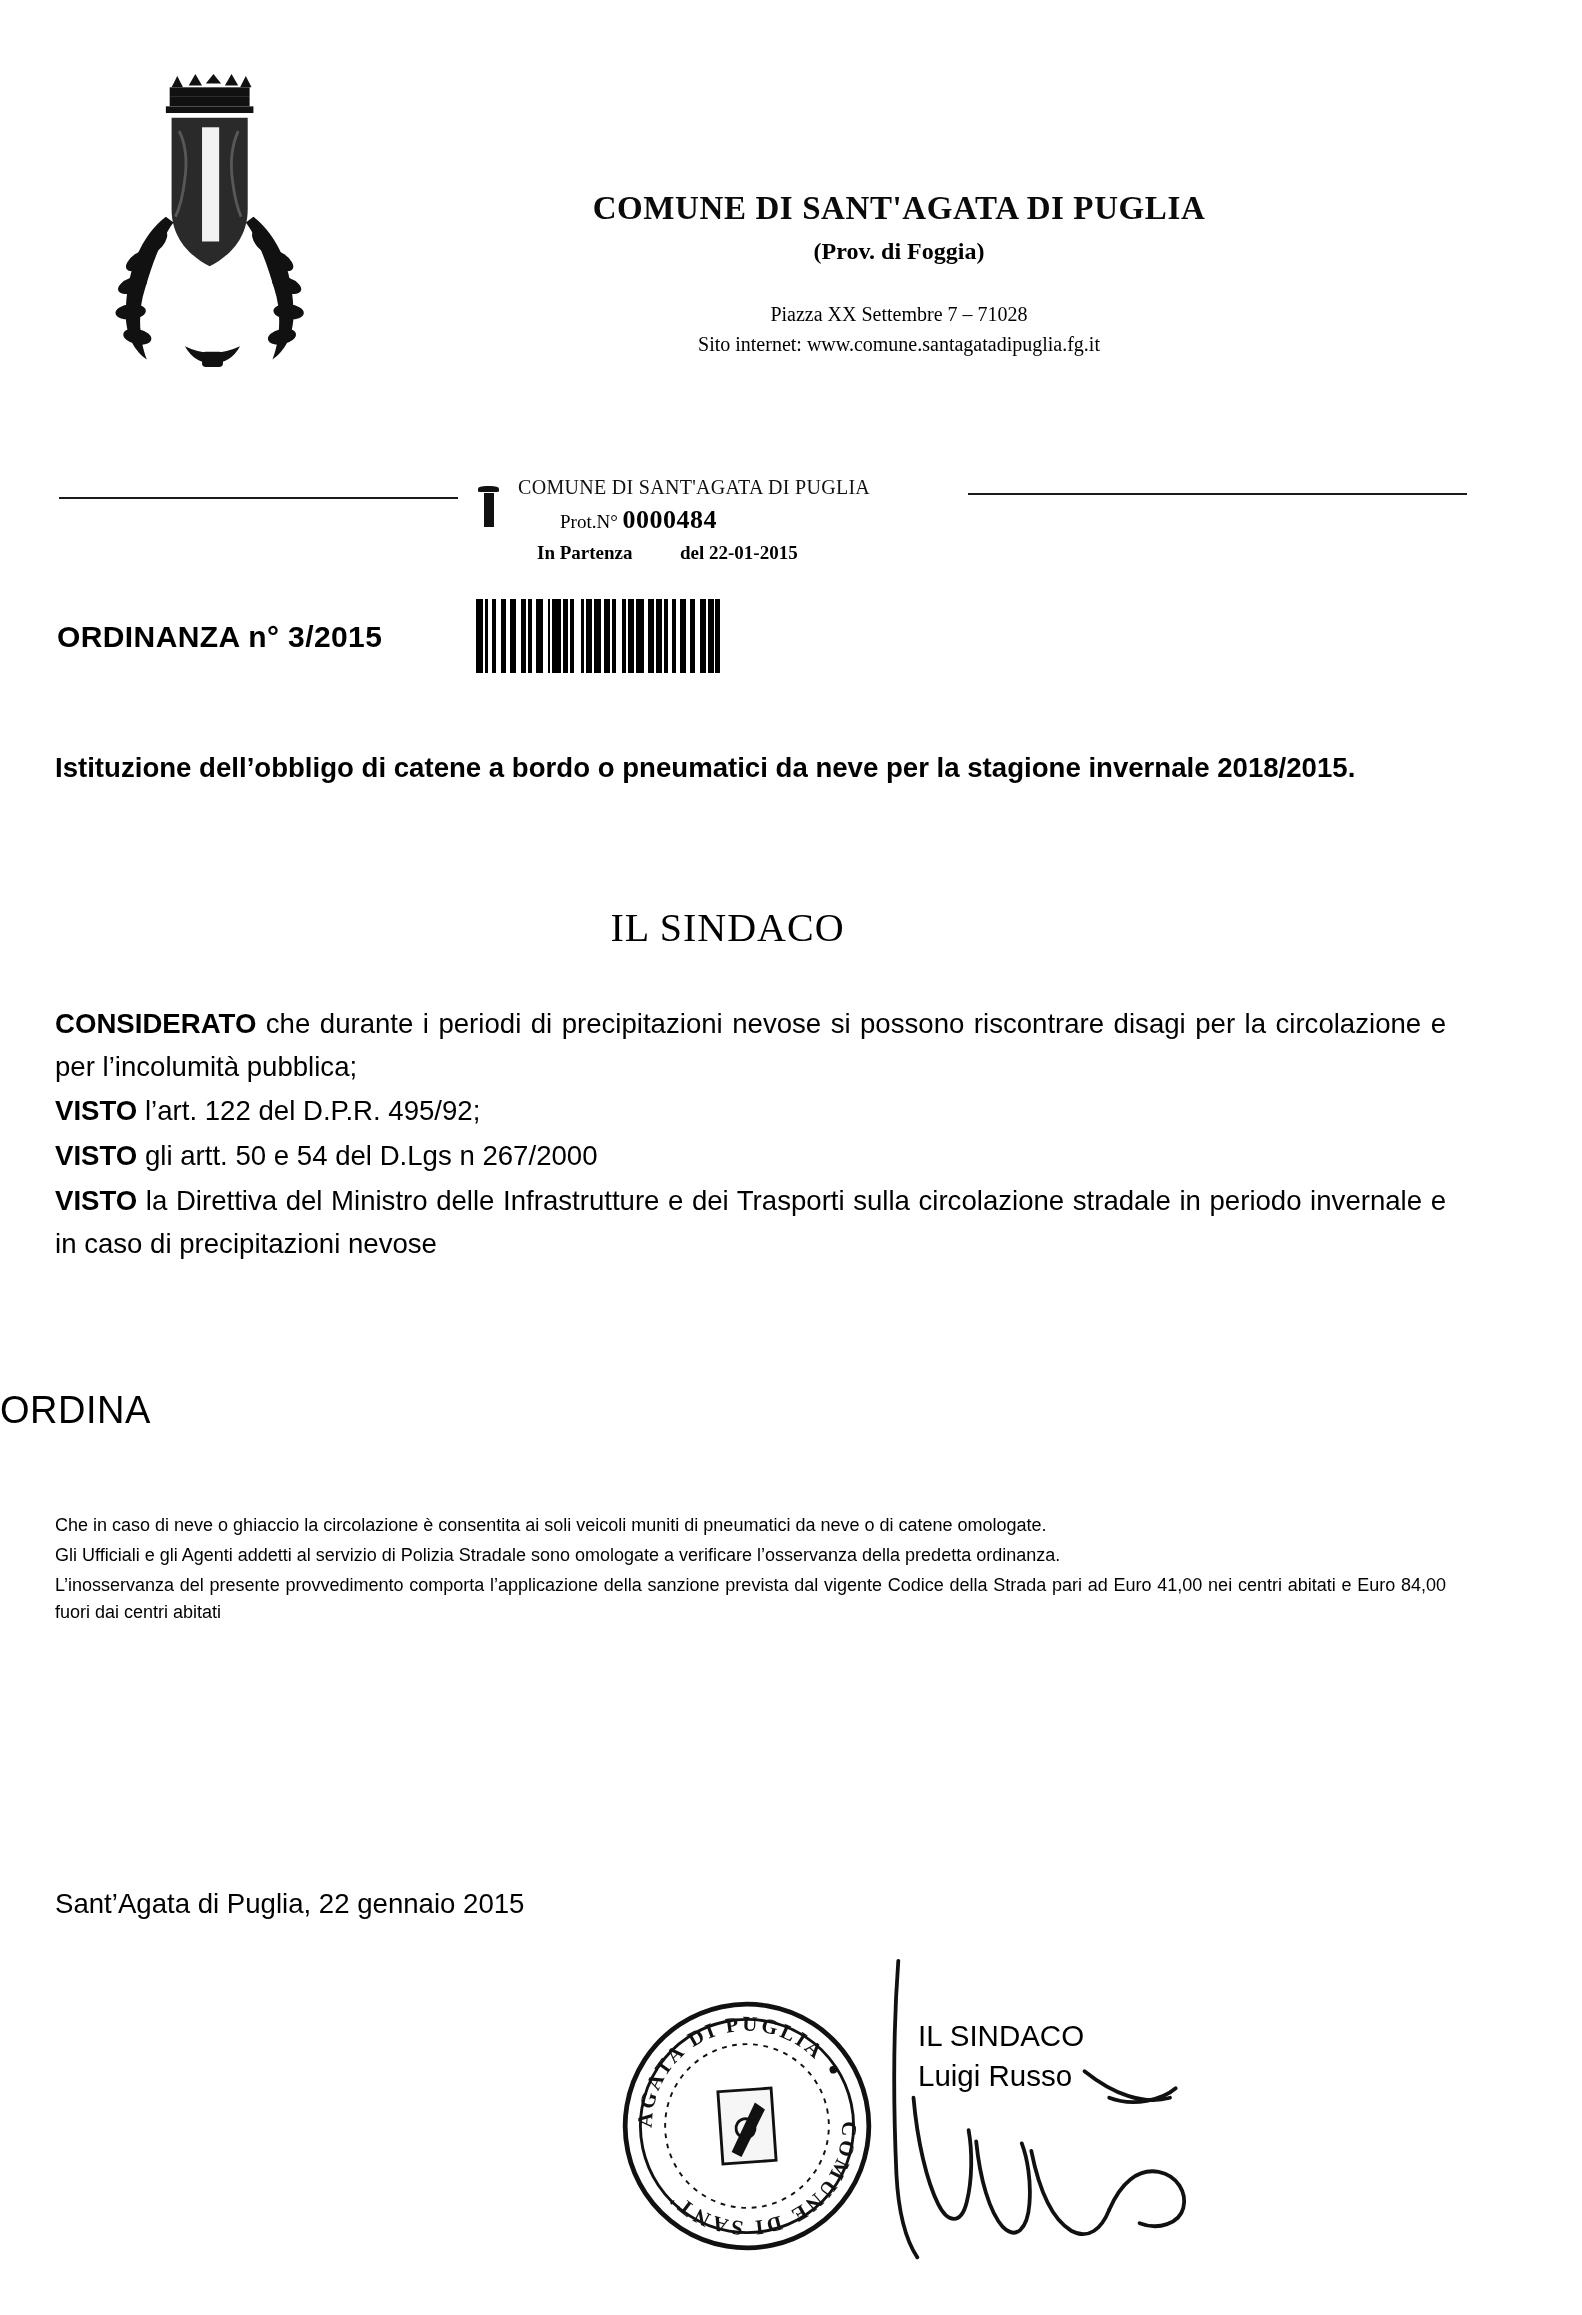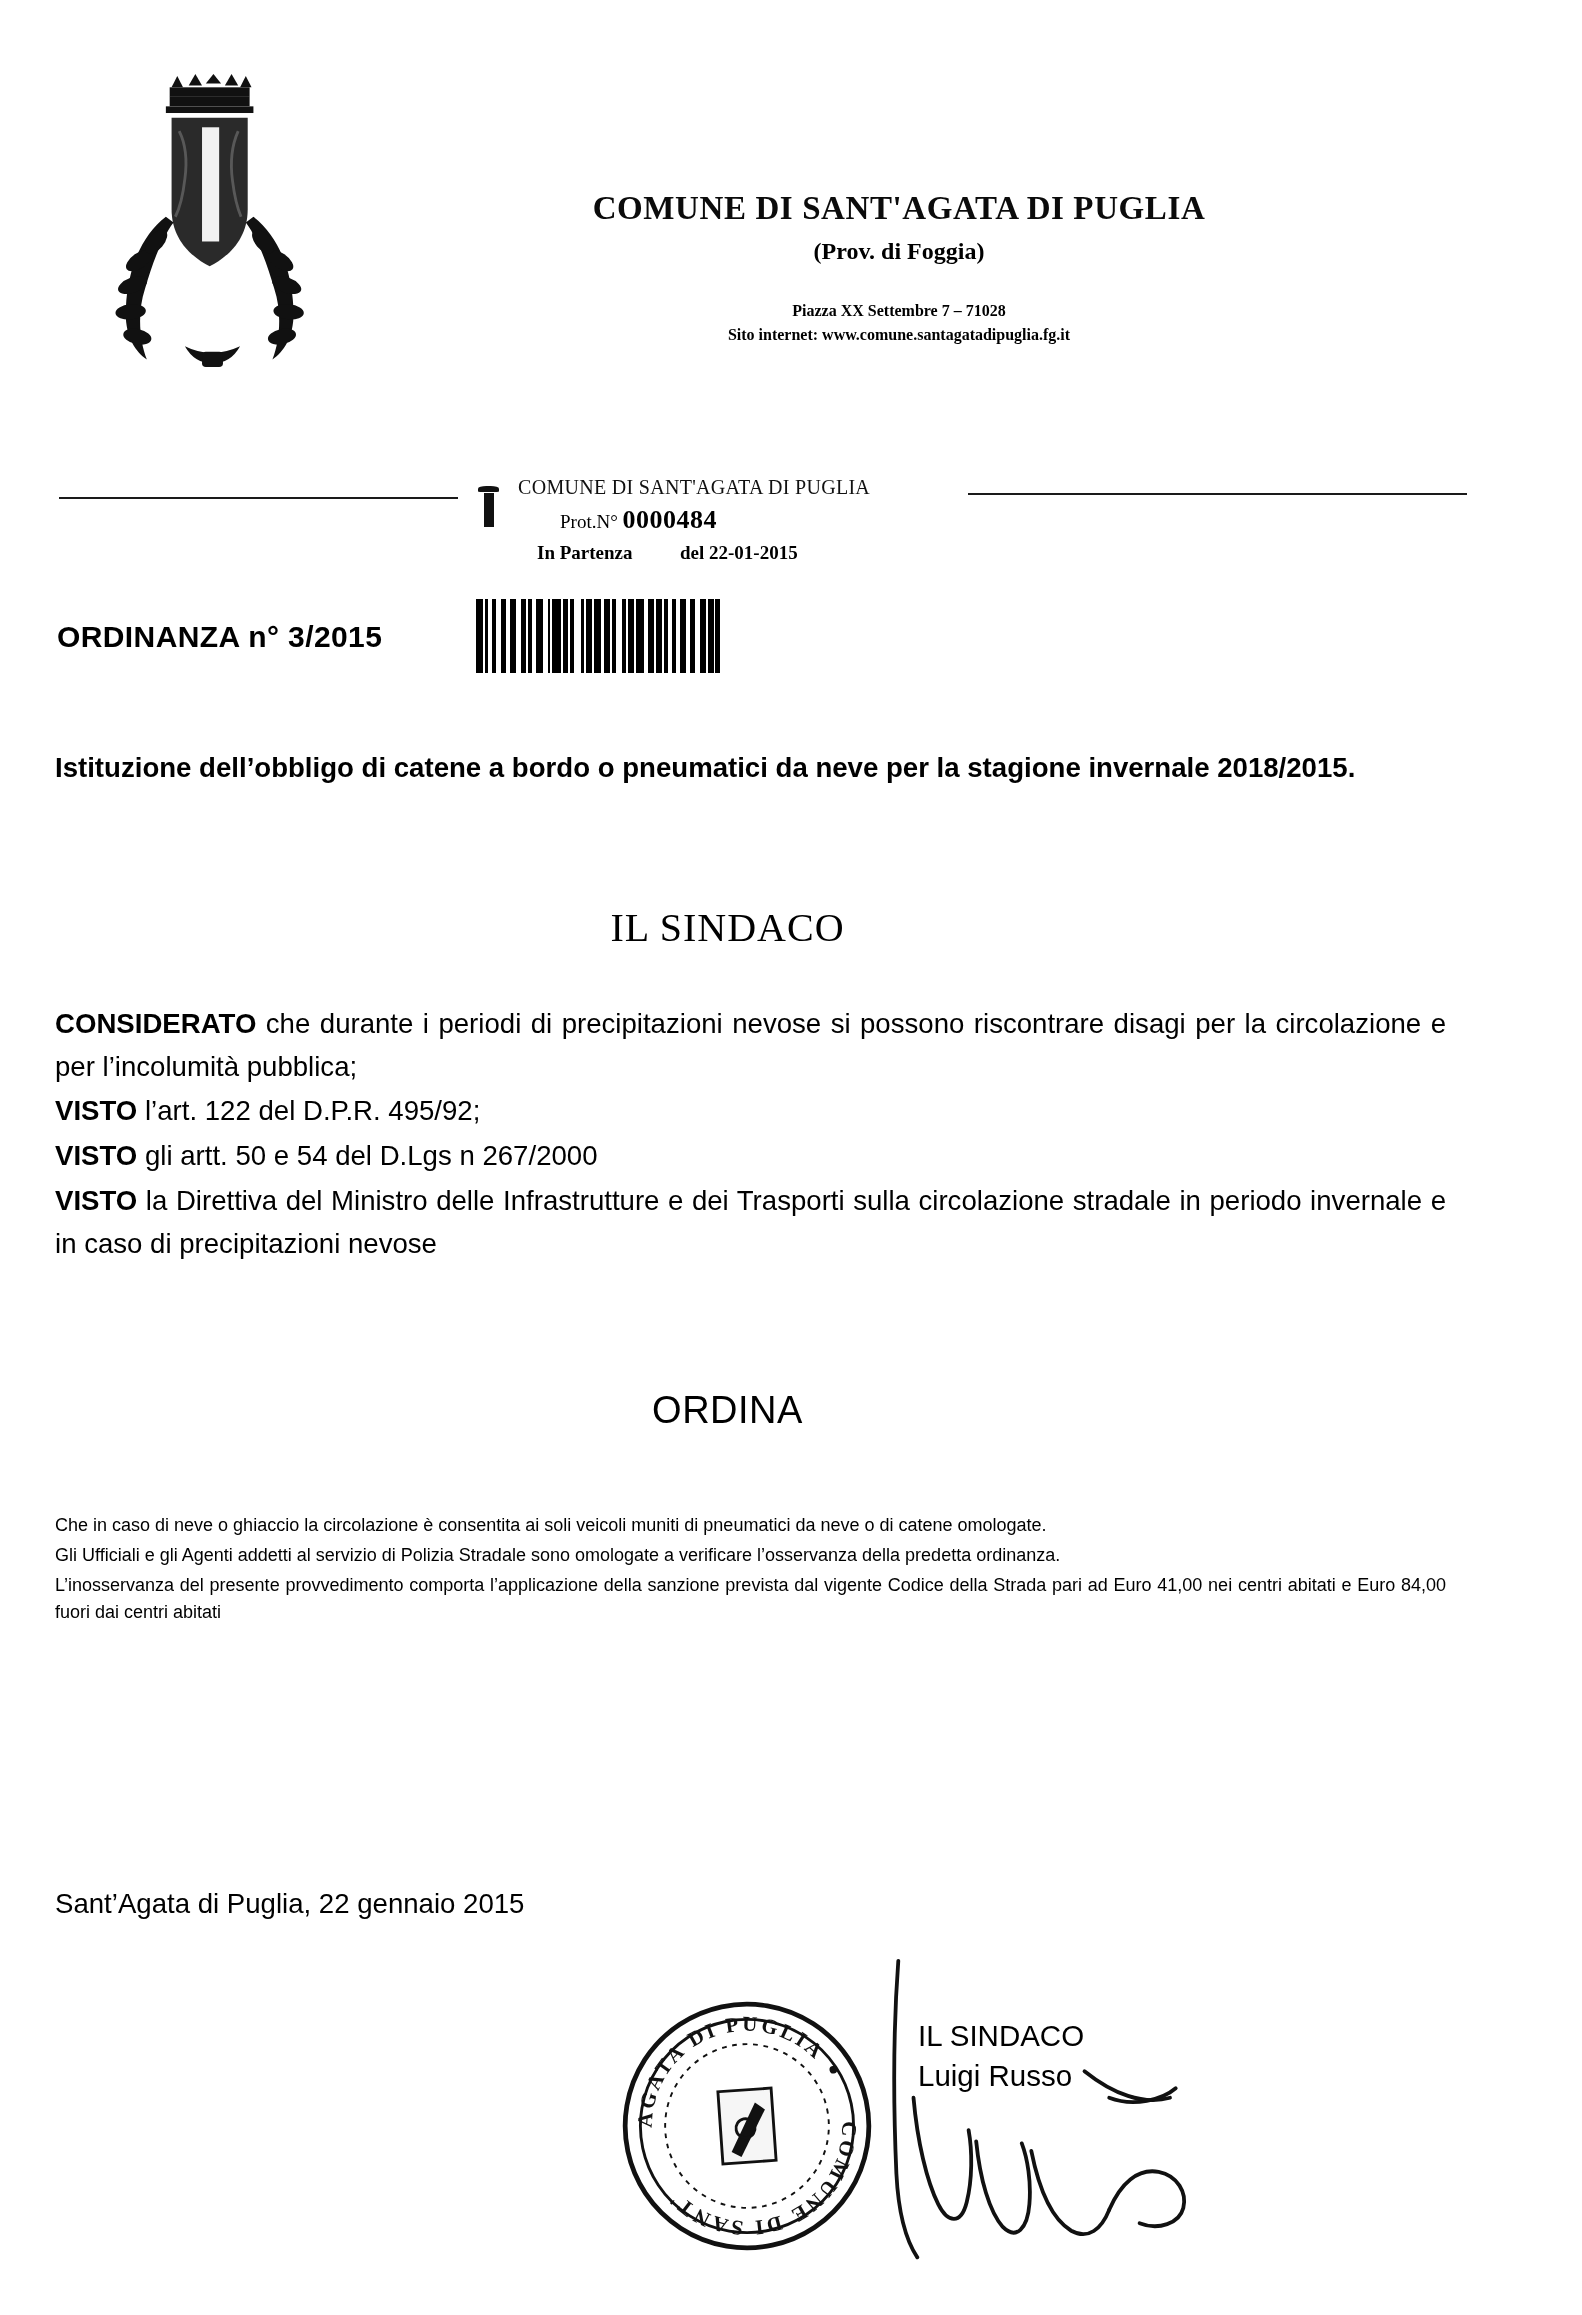--- a/index.html
+++ b/index.html
@@ -48,22 +48,22 @@
     color: #0b0b0b;
   }
   .org-sub {
     font-family: Liberation Serif, serif;
     font-weight: bold;
     font-size: 24px;
     margin-top: 11.4px;
   }
   .org-addr {
     font-family: "Liberation Serif", serif;
-    font-weight: bold;
-    font-size: 16px;
+    font-weight: normal;
+    font-size: 20px;
     margin-top: 34px;
     line-height: 1.5;
   }
 
   
   .rule-left {
     position: absolute;
     left: 59px;
     top: 497px;
     width: 399px;
@@ -171,21 +171,20 @@
     text-align: center;
     font-family: "Liberation Serif", serif;
     font-size: 40px;
     letter-spacing: 1px;
   }
   .h-ordina {
     position: absolute;
     left: 0;
     top: 1389px;
     width: 1455px;
-    text-align: center;
     font-size: 38px;
     letter-spacing: 0.5px;
   }
 
   
   .premesse {
     position: absolute;
     left: 55px;
     top: 1003px;
     width: 1391px;

